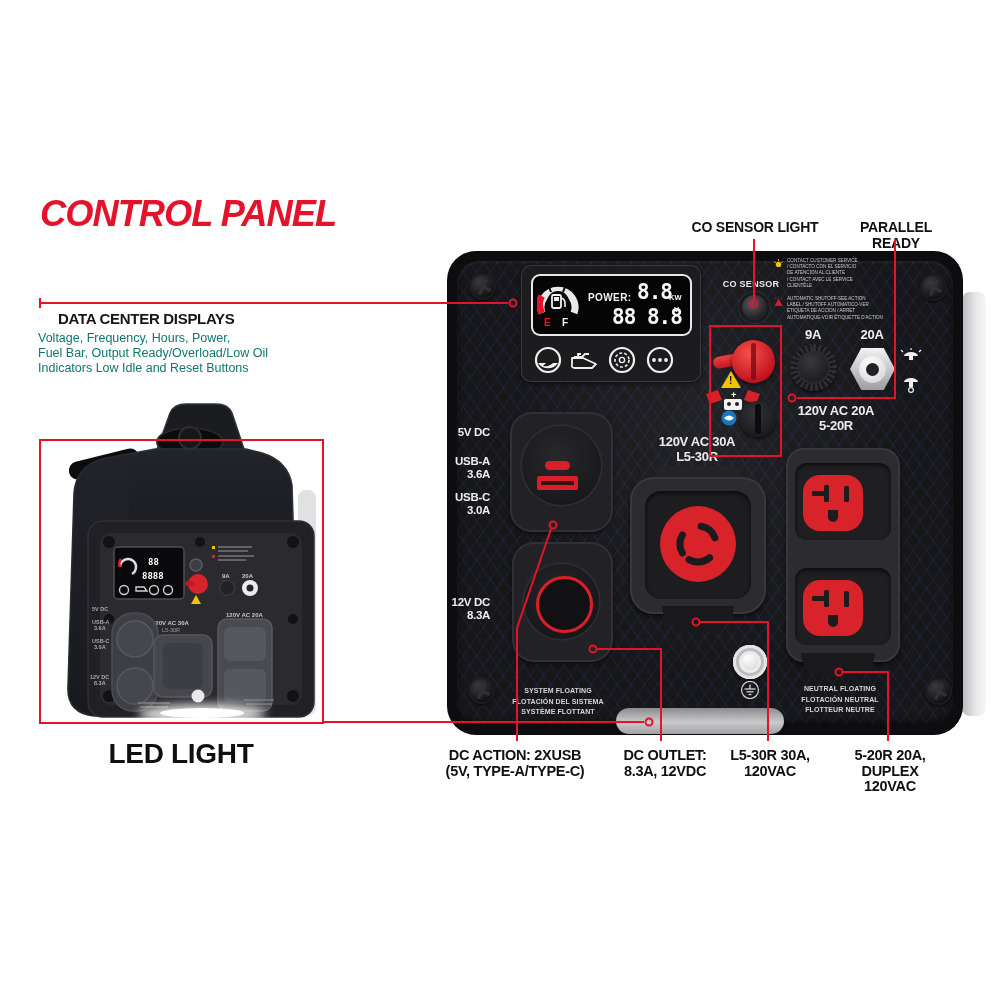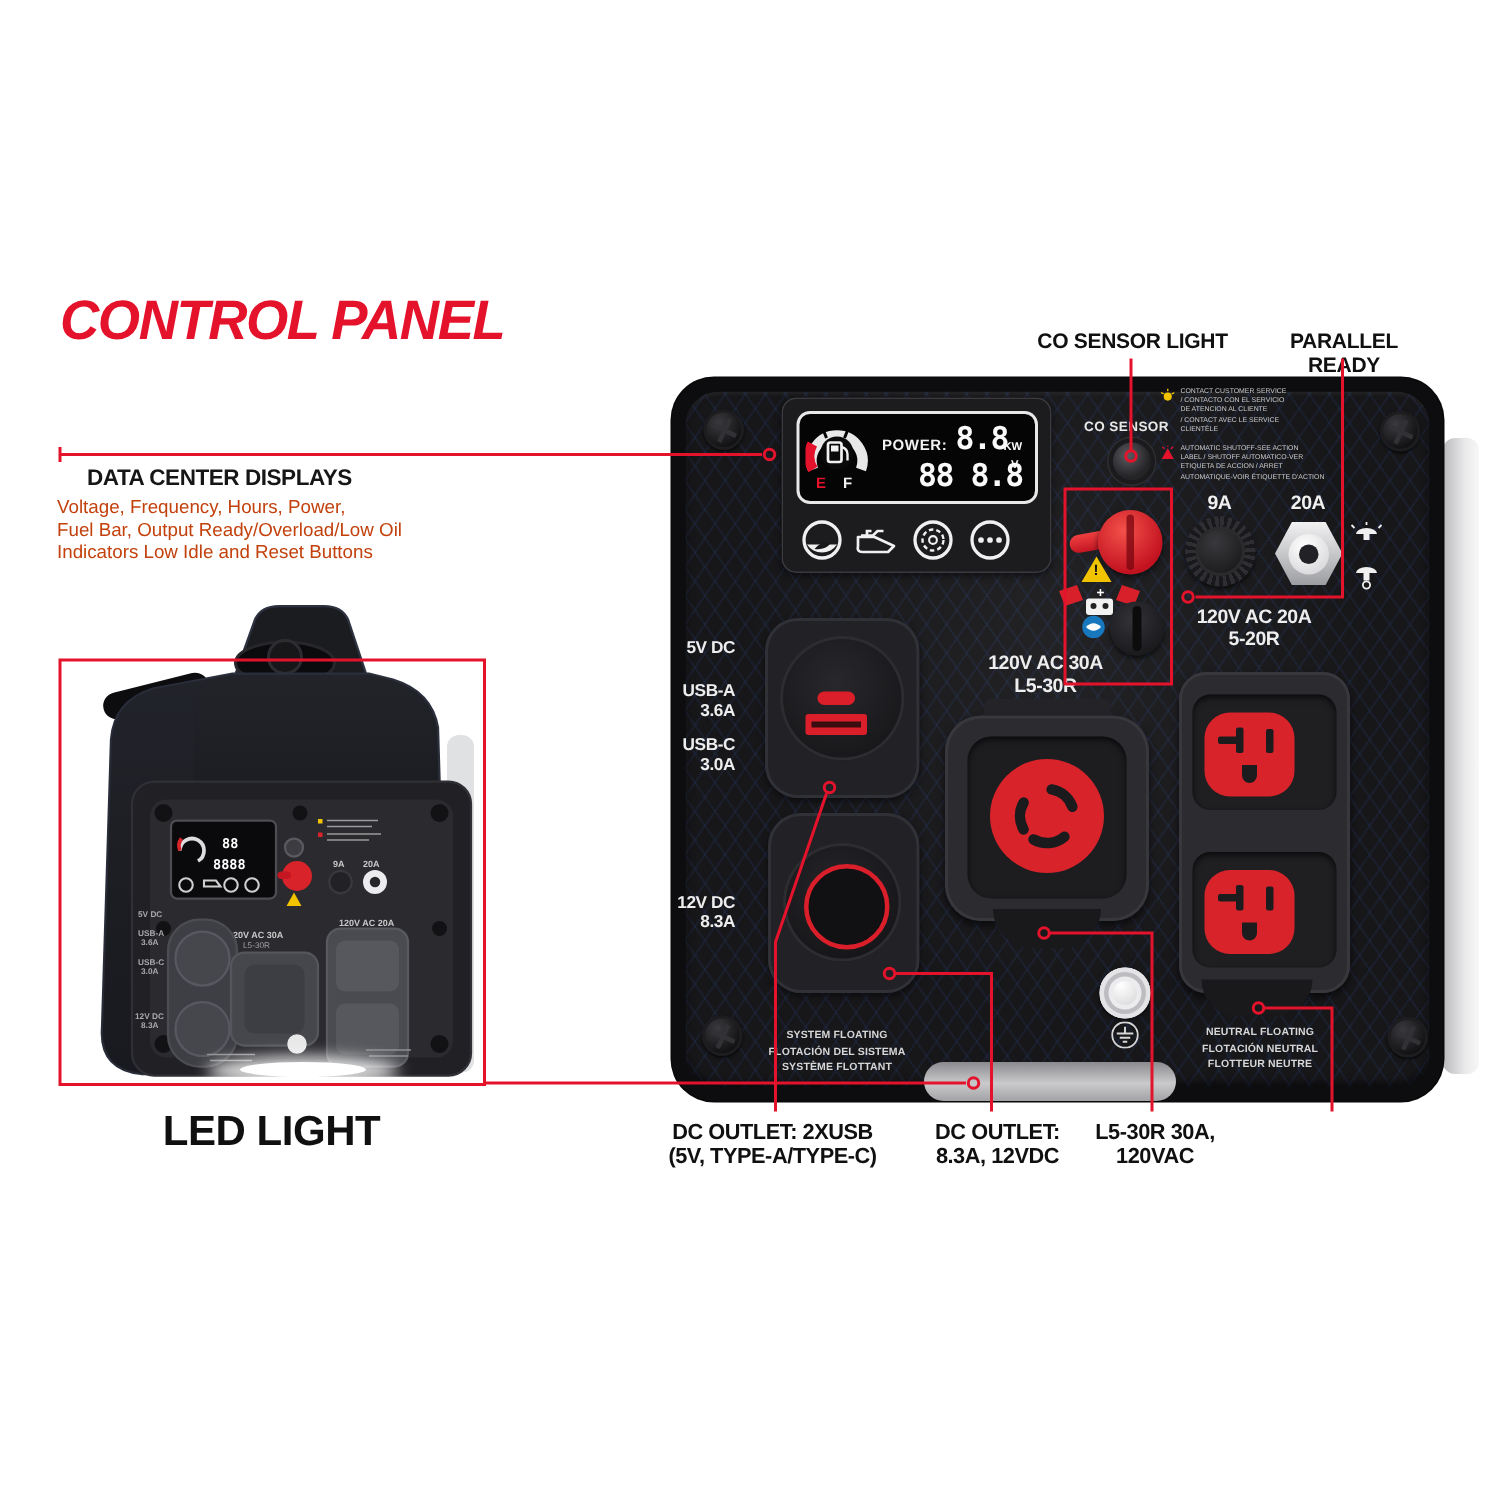--- a/index.html
+++ b/index.html
@@ -7,21 +7,21 @@
           font-family:"Liberation Sans",sans-serif;}
   .abs{position:absolute;}
   .ctr{transform:translateX(-50%);text-align:center;}
   .prelines{white-space:pre-line;}
   .rightal{text-align:right;}
 
   
   .title{font-size:37px;font-weight:bold;font-style:italic;color:#e4132b;letter-spacing:-1px;
          transform:scaleX(.98);transform-origin:left;}
   .dc-head{font-size:15px;font-weight:bold;color:#161616;letter-spacing:-.3px;}
-  .dc-body{font-size:12.5px;color:#c2410c;line-height:15px;}
+  .dc-body{font-size:12.5px;color:#0f766e;line-height:15px;}
   .topcall{font-size:14px;font-weight:bold;color:#101010;letter-spacing:-.2px;}
   .botcall{font-size:14.5px;font-weight:bold;color:#101010;line-height:15.5px;letter-spacing:-.3px;}
   .ledlbl{font-size:28px;font-weight:bold;color:#101010;letter-spacing:-.3px;}
 
   
   .panel{left:448px;top:252px;width:514px;height:482px;border-radius:28px;
          background:#0d0d0f;box-shadow:0 0 0 1px #09090a;}
   .panel-face{left:457px;top:261px;width:496px;height:464px;border-radius:22px;background-color:#17171a;
       background-image:
         radial-gradient(ellipse at 50% 35%, rgba(255,255,255,.05), rgba(0,0,0,0) 60%),
@@ -412,26 +412,28 @@
         <line x1="110" y1="312" x2="138" y2="312"></line>
         <line x1="214" y1="305" x2="244" y2="305"></line>
         <line x1="216" y1="309" x2="242" y2="309"></line>
       </g>
 
     <ellipse cx="172" cy="319" rx="64" ry="10" fill="#ffffff" opacity=".85" filter="url(#glow)"></ellipse>
     <ellipse cx="172" cy="318" rx="42" ry="5" fill="#ffffff"></ellipse>
   </svg>
 
   <div class="abs ledlbl ctr" style="left:181px;top:738px;">LED LIGHT</div>
-  <div class="abs botcall ctr prelines" style="left:515px;top:748px;">DC OUTLET: 2XUSB
+  <div class="abs botcall ctr prelines" style="left:515px;top:748px;">DC ACTION: 2XUSB
 (5V, TYPE-A/TYPE-C)</div>
   <div class="abs botcall ctr prelines" style="left:665px;top:748px;">DC OUTLET:
 8.3A, 12VDC</div>
   <div class="abs botcall ctr prelines" style="left:770px;top:748px;">L5-30R 30A,
 120VAC</div>
+  <div class="abs botcall ctr prelines" style="left:890px;top:748px;">5-20R 20A,
+DUPLEX 120VAC</div>
 
   <svg class="abs overlay" width="1000" height="1000" viewBox="0 0 1000 1000">
     <g stroke="#e4132b" stroke-width="2" fill="none">
 
       <line x1="40" y1="298" x2="40" y2="308"></line>
       <line x1="40" y1="303" x2="508" y2="303"></line>
       <circle cx="513" cy="303" r="3.5"></circle>
 
       <line x1="754" y1="239" x2="754" y2="300"></line>
       <circle cx="754" cy="304" r="3.5"></circle>

